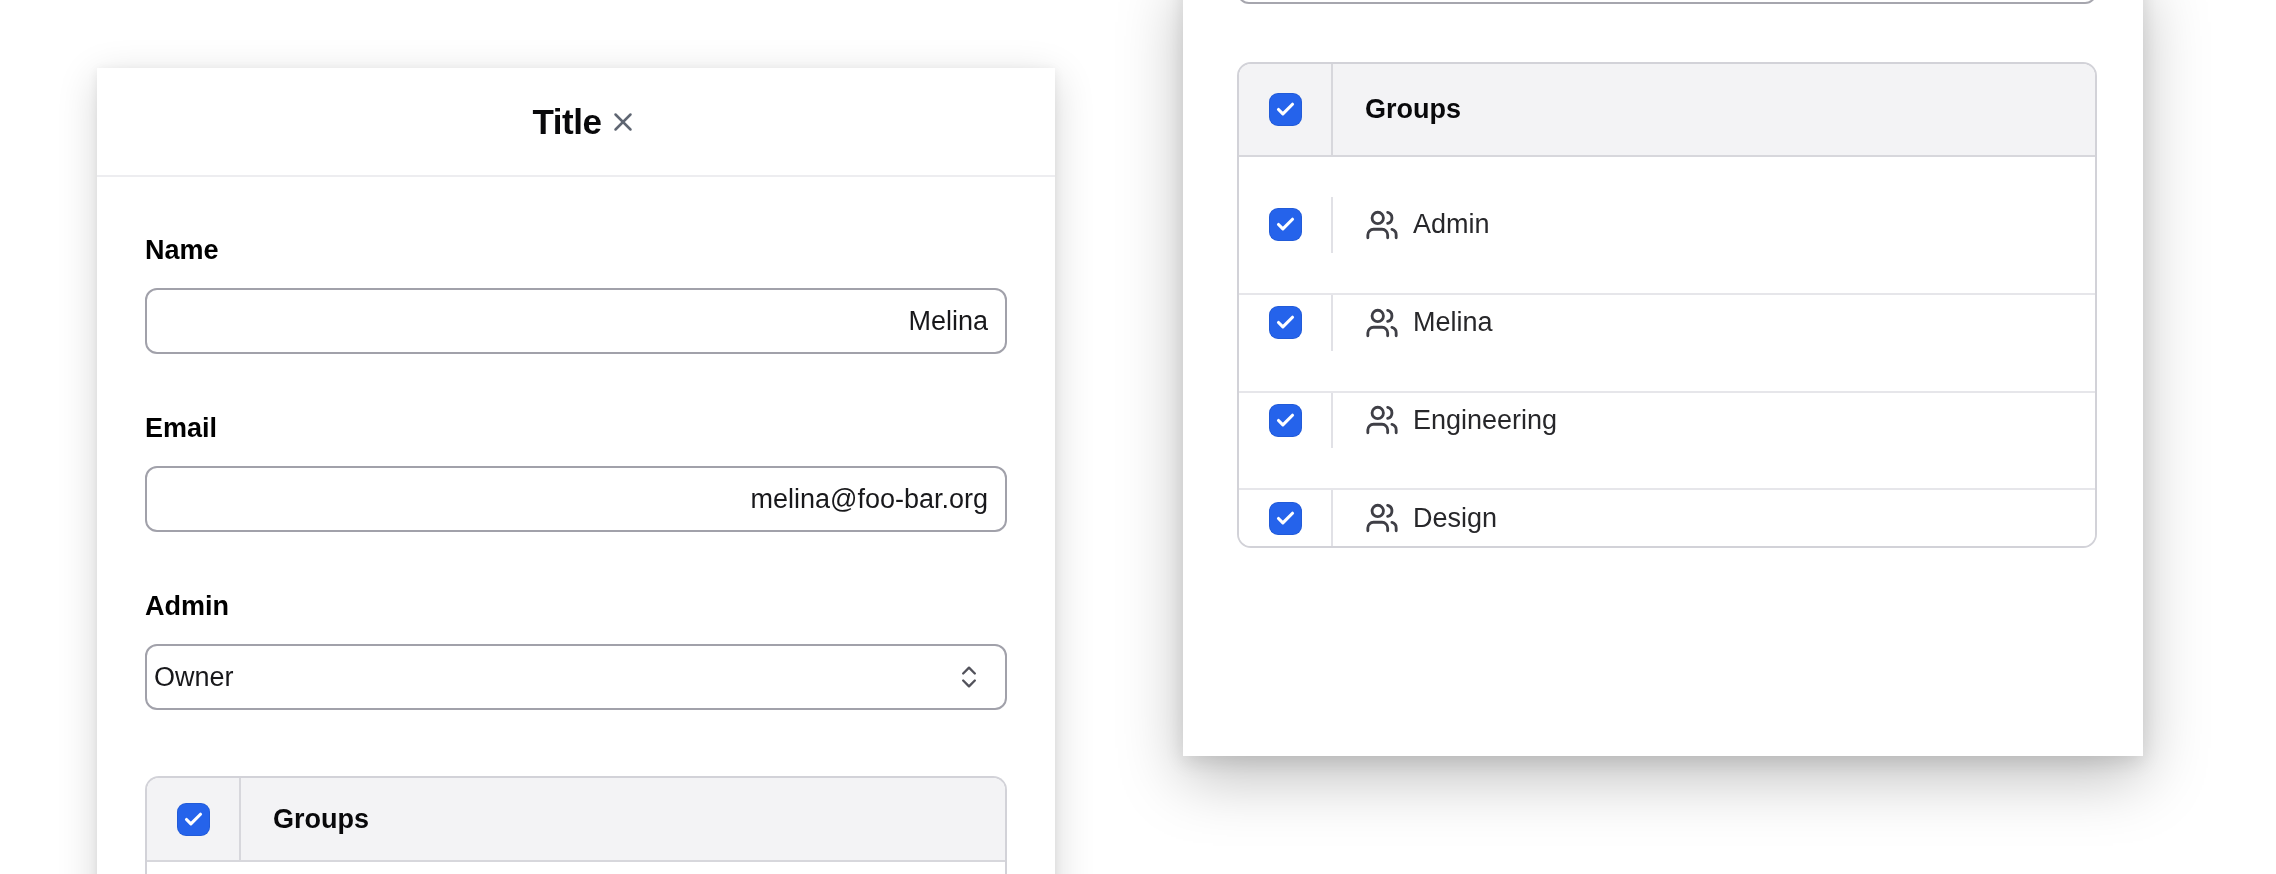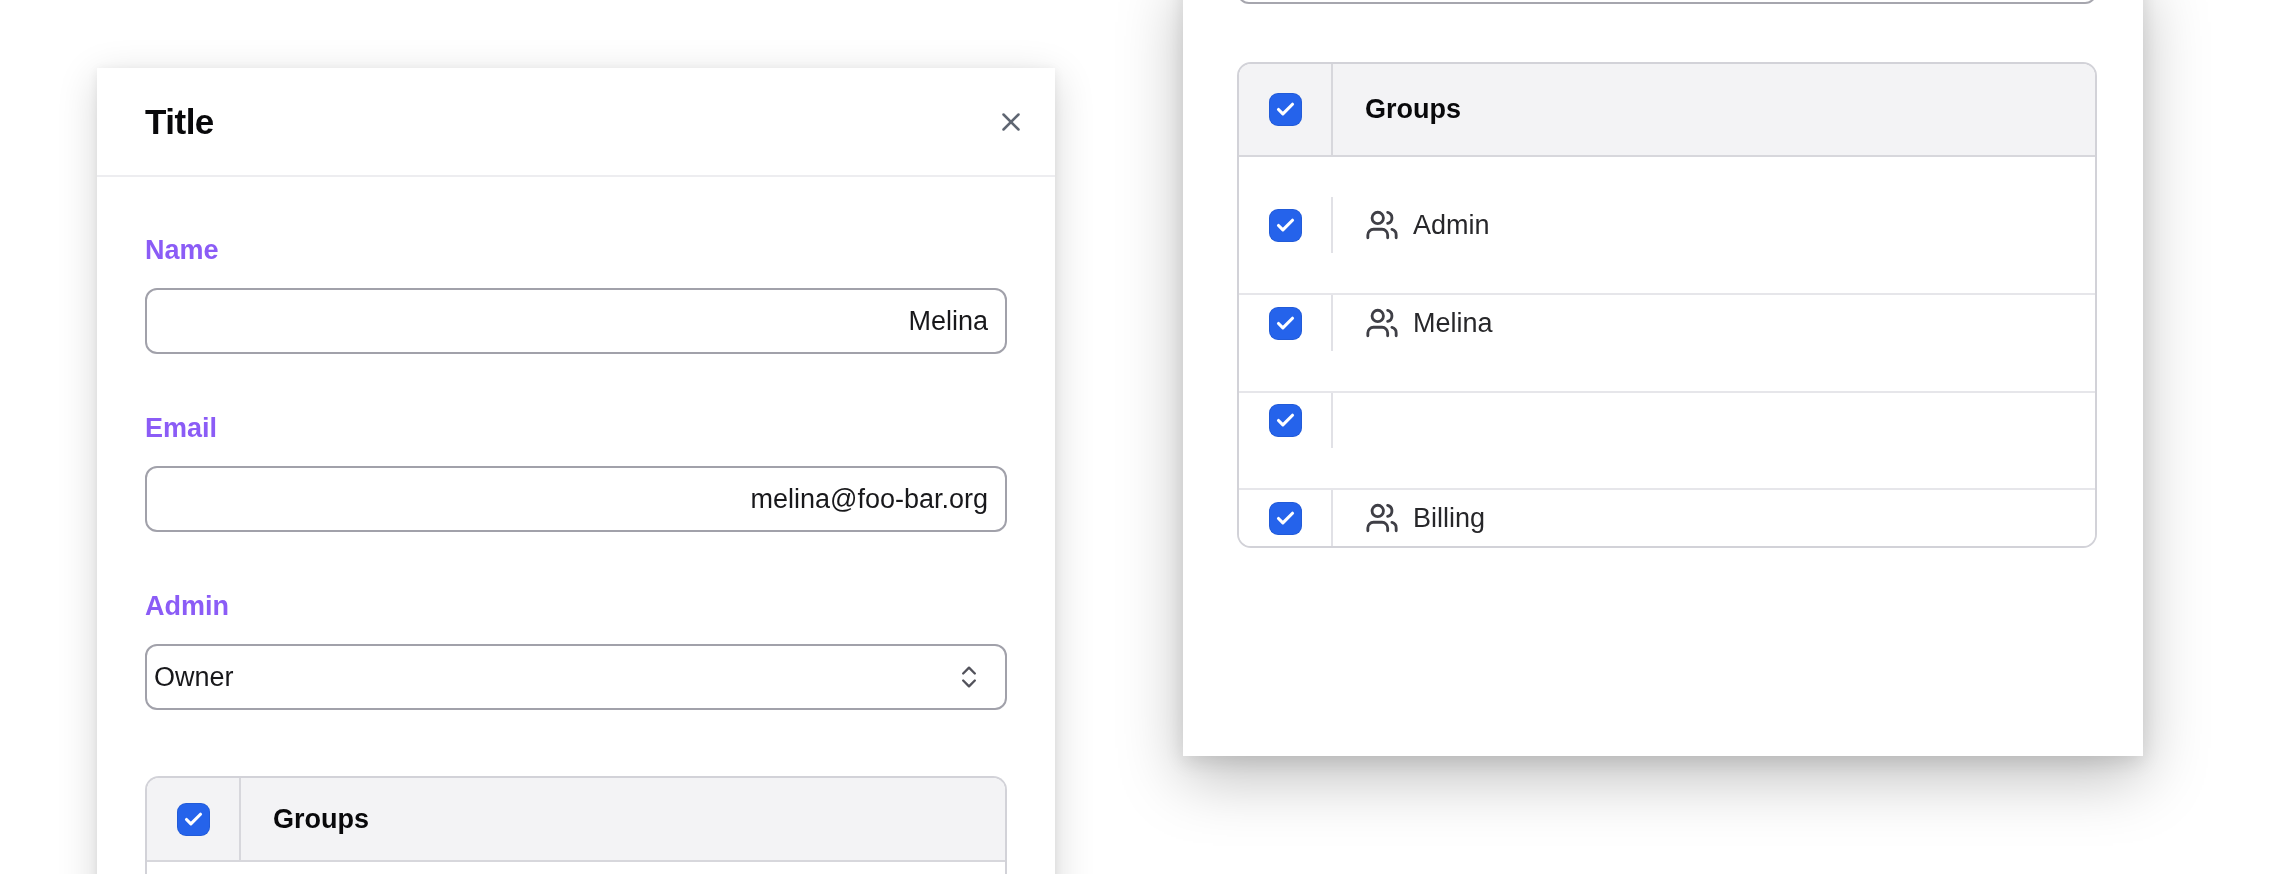--- a/index.html
+++ b/index.html
@@ -8,29 +8,29 @@
   #canvas { position:relative; width:2276px; height:874px; background:#fff; }
 
   
   .modal-card {
     position:absolute; left:97px; top:68px; width:958px; height:850px;
     background:#fff;
     box-shadow:0 10px 38px rgba(0,0,0,.16), 0 2px 10px rgba(0,0,0,.07);
   }
   .modal-header {
     height:109px; border-bottom:2px solid #ededf0;
-    display:flex; align-items:center; justify-content:space-between;
+    display:flex; align-items:center; justify-content:center;
     padding:0 22px 0 48px;
   }
   .modal-title { font-size:35px; font-weight:700; letter-spacing:-.5px; color:#09090b; }
   .close-btn { width:44px; height:44px; border:none; background:transparent;
                display:flex; align-items:center; justify-content:center; cursor:pointer; }
   .modal-body { padding:0 48px; }
   .field-label { margin-top:57px; height:32px; line-height:32px;
-                 font-size:27px; font-weight:700; color:#8b5cf6; }
+                 font-size:27px; font-weight:700; color:#000000; }
   .field-label.mt { margin-top:58px; }
   .text-input {
     display:block; margin-top:22px; width:100%; height:66px;
     border:2px solid #a1a1aa; border-radius:12px;
     padding:0 17px; font-size:27px; color:#18181b;
     font-family:"Liberation Sans", sans-serif; background:#fff; outline:none;text-align:right;
   }
   .select-box {
     margin-top:22px; width:100%; height:66px;
     border:2px solid #a1a1aa; border-radius:12px; background:#fff;
@@ -193,36 +193,45 @@
       </div>
 
       <div class="trow">
         <div class="cell-check">
           <div class="checkbox">
             <svg width="21" height="21" viewBox="0 0 24 24" fill="none" stroke="#ffffff" stroke-width="3.6" stroke-linecap="round" stroke-linejoin="round">
               <polyline points="20 6 9 17 4 12"></polyline>
             </svg>
           </div>
         </div>
-      </div>
-
-      <div class="trow">
-        <div class="cell-check">
-          <div class="checkbox">
-            <svg width="21" height="21" viewBox="0 0 24 24" fill="none" stroke="#ffffff" stroke-width="3.6" stroke-linecap="round" stroke-linejoin="round">
-              <polyline points="20 6 9 17 4 12"></polyline>
-            </svg>
-          </div>
-        </div>
-        <div class="cell-label">
-          <svg class="users-icon" viewBox="0 0 24 24" fill="none" stroke="#3f3f46" stroke-width="2" stroke-linecap="round" stroke-linejoin="round">
-            <path d="M16 21v-2a4 4 0 0 0-4-4H6a4 4 0 0 0-4 4v2"></path>
-              <circle cx="9" cy="7" r="4"></circle>
-            <path d="M22 21v-2a4 4 0 0 0-3-3.87"></path>
-              <path d="M16 3.13a4 4 0 0 1 0 7.75"></path>
-          </svg>
-          <span>Billing</span>
+        <div class="cell-label">
+          <svg class="users-icon" viewBox="0 0 24 24" fill="none" stroke="#3f3f46" stroke-width="2" stroke-linecap="round" stroke-linejoin="round">
+            <path d="M16 21v-2a4 4 0 0 0-4-4H6a4 4 0 0 0-4 4v2"></path>
+              <circle cx="9" cy="7" r="4"></circle>
+            <path d="M22 21v-2a4 4 0 0 0-3-3.87"></path>
+              <path d="M16 3.13a4 4 0 0 1 0 7.75"></path>
+          </svg>
+          <span>Engineering</span>
+        </div>
+      </div>
+
+      <div class="trow">
+        <div class="cell-check">
+          <div class="checkbox">
+            <svg width="21" height="21" viewBox="0 0 24 24" fill="none" stroke="#ffffff" stroke-width="3.6" stroke-linecap="round" stroke-linejoin="round">
+              <polyline points="20 6 9 17 4 12"></polyline>
+            </svg>
+          </div>
+        </div>
+        <div class="cell-label">
+          <svg class="users-icon" viewBox="0 0 24 24" fill="none" stroke="#3f3f46" stroke-width="2" stroke-linecap="round" stroke-linejoin="round">
+            <path d="M16 21v-2a4 4 0 0 0-4-4H6a4 4 0 0 0-4 4v2"></path>
+              <circle cx="9" cy="7" r="4"></circle>
+            <path d="M22 21v-2a4 4 0 0 0-3-3.87"></path>
+              <path d="M16 3.13a4 4 0 0 1 0 7.75"></path>
+          </svg>
+          <span>Design</span>
         </div>
       </div>
     </div>
   </div>
 
 </div>
 
 </body></html>

